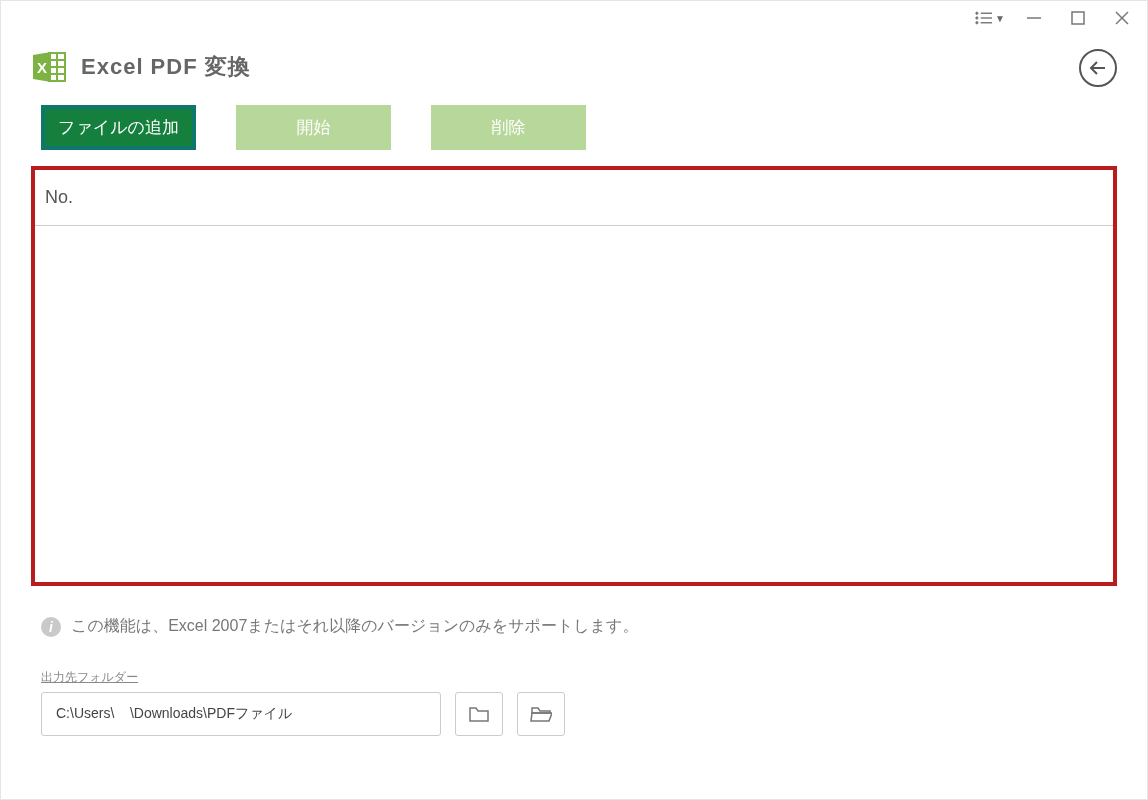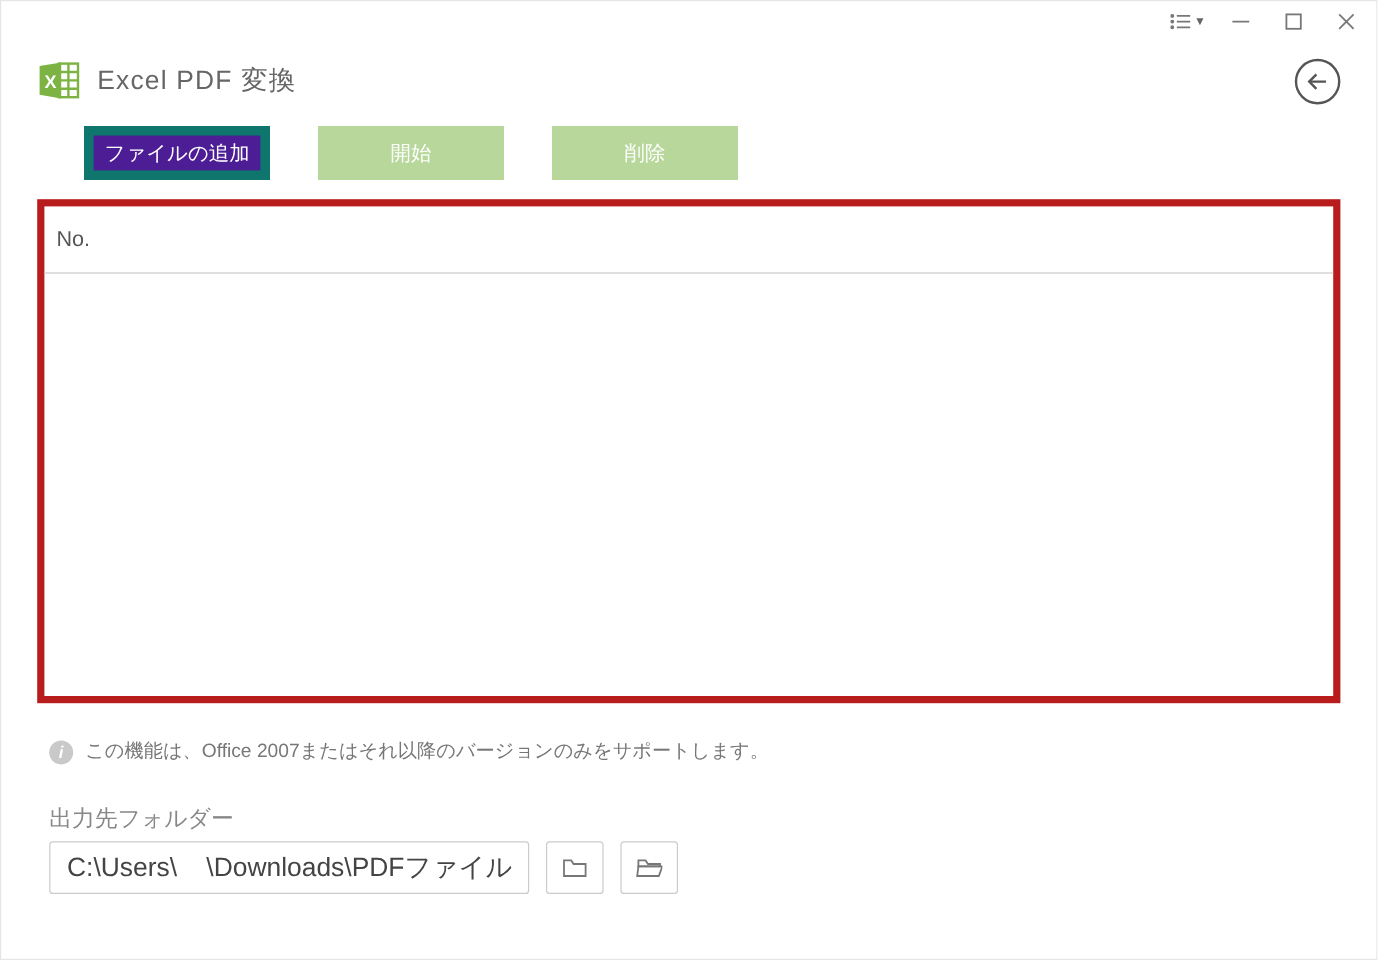--- a/index.html
+++ b/index.html
@@ -5,38 +5,38 @@
   * { box-sizing: border-box; margin: 0; padding: 0; }
   html, body { width: 1148px; height: 800px; font-family: "MS Gothic", "Yu Gothic", Meiryo, Arial, sans-serif; background: #fff; color: #555; overflow: hidden; }
   .window { width: 100%; height: 100%; position: relative; border: 1px solid #e5e5e5; }
   .titlebar { height: 34px; display: flex; justify-content: flex-end; align-items: center; padding-right: 10px; gap: 14px; }
   .ctrl { width: 30px; height: 30px; display: flex; align-items: center; justify-content: center; color: #888; cursor: pointer; }
   .ctrl svg { stroke: #777; fill: none; }
   .list-menu { display: flex; align-items: center; gap: 3px; color: #666; }
   .list-menu .tri { font-size: 10px; }
   .header { display: flex; align-items: center; padding: 14px 30px 10px 30px; position: relative; }
   .excel-icon { width: 36px; height: 36px; margin-right: 14px; }
-  .app-title { font-size: 22px; color: #666; font-weight: 400; letter-spacing: 1px; }
+  .app-title { font-size: 22px; color: #666; font-weight: 700; letter-spacing: 1px; }
   .back-btn { position: absolute; right: 30px; top: 14px; width: 38px; height: 38px; border: 2px solid #555; border-radius: 50%; display: flex; align-items: center; justify-content: center; cursor: pointer; }
   .back-btn svg { stroke: #555; fill: none; stroke-width: 2; }
   .toolbar { display: flex; gap: 40px; padding: 10px 40px 16px 40px; }
   .btn { width: 155px; height: 45px; border: none; color: #fff; font-size: 17px; cursor: pointer; font-family: inherit; }
-  .btn-primary { background: #4c1d95; border: 8px solid #0f766e; margin-left: 29px; }
+  .btn-primary { background: #15803d; border: 4px solid #0f766e; }
   .btn-disabled { background: #b7d89a; }
-  .table-wrap { margin: 0 30px; border: 6px solid #b91c1c; height: 420px; display: flex; flex-direction: column; }
+  .table-wrap { margin: 0 30px; border: 4px solid #b91c1c; height: 420px; display: flex; flex-direction: column; }
   .table-head { display: flex; height: 56px; border-bottom: 1px solid #ccc; align-items: center; font-size: 18px; color: #555; }
   .col-no { width: 160px; padding-left: 10px; }
   .col-name { flex: 1; }
   .col-status { width: 260px; }
   .table-body { flex: 1; }
   .info-row { display: flex; align-items: center; gap: 10px; margin: 30px 40px 0 40px; color: #777; font-size: 16px; }
   .info-icon { width: 20px; height: 20px; background: #c9c9c9; border-radius: 50%; color: #fff; display: flex; align-items: center; justify-content: center; font-size: 14px; font-weight: bold; font-style: italic; }
-  .out-label { margin: 32px 40px 6px 40px; font-size: 19px; color: #888; }
+  .out-label { margin: 32px 40px 6px 40px; font-size: 12px; color: #888; text-decoration: underline; }
   .out-row { display: flex; align-items: center; gap: 14px; margin: 4px 40px 0 40px; }
-  .out-input { width: 400px; height: 44px; border: 1px solid #ccc; border-radius: 3px; padding: 0 14px; font-size: 22px; color: #444; font-family: inherit; }
+  .out-input { width: 400px; height: 44px; border: 1px solid #ccc; border-radius: 3px; padding: 0 14px; font-size: 14px; color: #444; font-family: inherit; }
   .icon-btn { width: 48px; height: 44px; border: 1px solid #ccc; border-radius: 3px; background: #fff; display: flex; align-items: center; justify-content: center; cursor: pointer; }
   .icon-btn svg { stroke: #777; fill: none; stroke-width: 1.5; }
   .icon-btn.open svg path.flap { fill: none; }
 </style>
 </head>
 <body>
 <div class="window">
 
   <div class="titlebar">
     <div class="ctrl list-menu">
@@ -95,21 +95,21 @@
 
   <div class="table-wrap">
     <div class="table-head">
       <div class="col-no">No.</div>
     </div>
     <div class="table-body"></div>
   </div>
 
   <div class="info-row">
     <div class="info-icon">i</div>
-    <div>この機能は、Office 2007またはそれ以降のバージョンのみをサポートします。</div>
+    <div>この機能は、Excel 2007またはそれ以降のバージョンのみをサポートします。</div>
   </div>
 
   <div class="out-label">出力先フォルダー</div>
   <div class="out-row">
     <input class="out-input" type="text" value="C:\Users\    \Downloads\PDFファイル" style="">
     <button class="icon-btn">
       <svg width="22" height="18" viewBox="0 0 22 18">
         <path d="M2 3 h6 l2 3 h10 v10 h-18 z"></path>
       </svg>
     </button>

